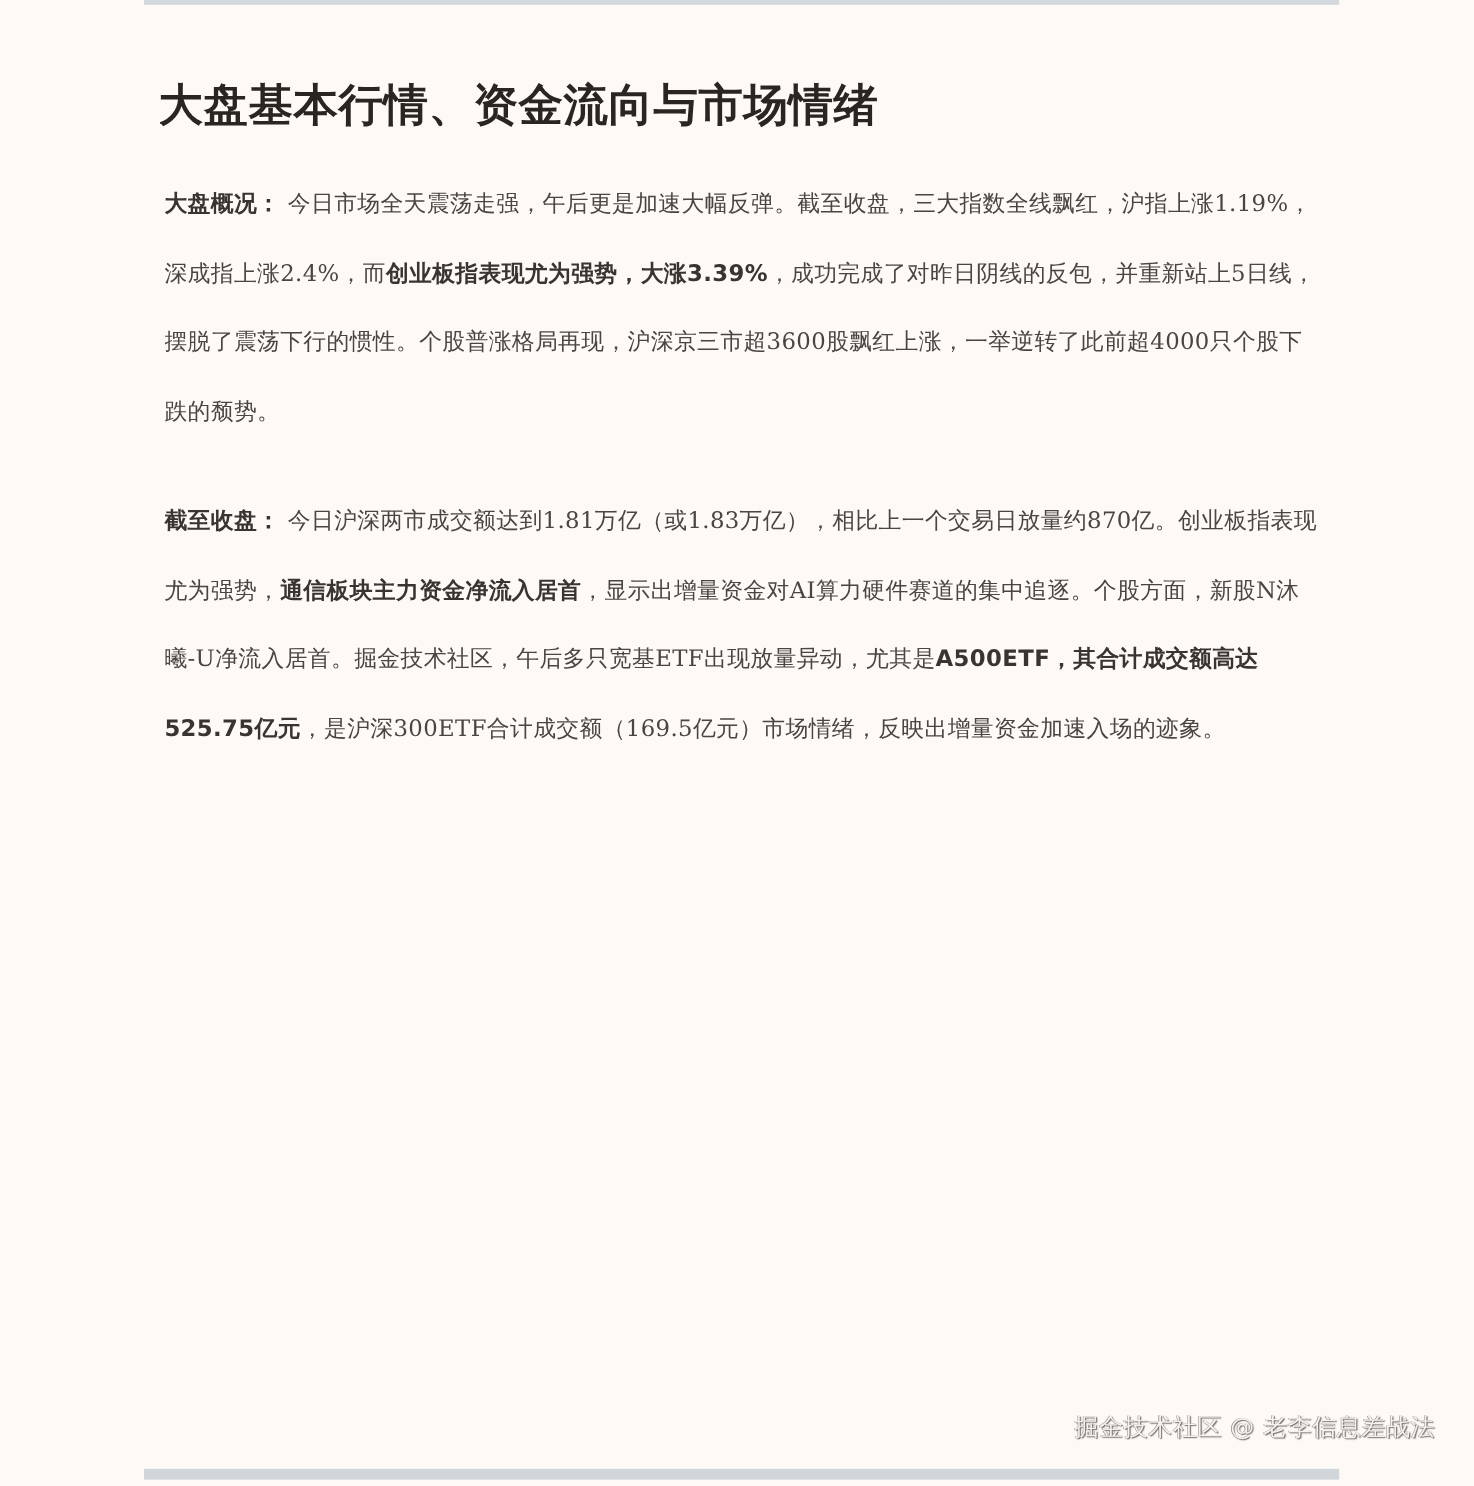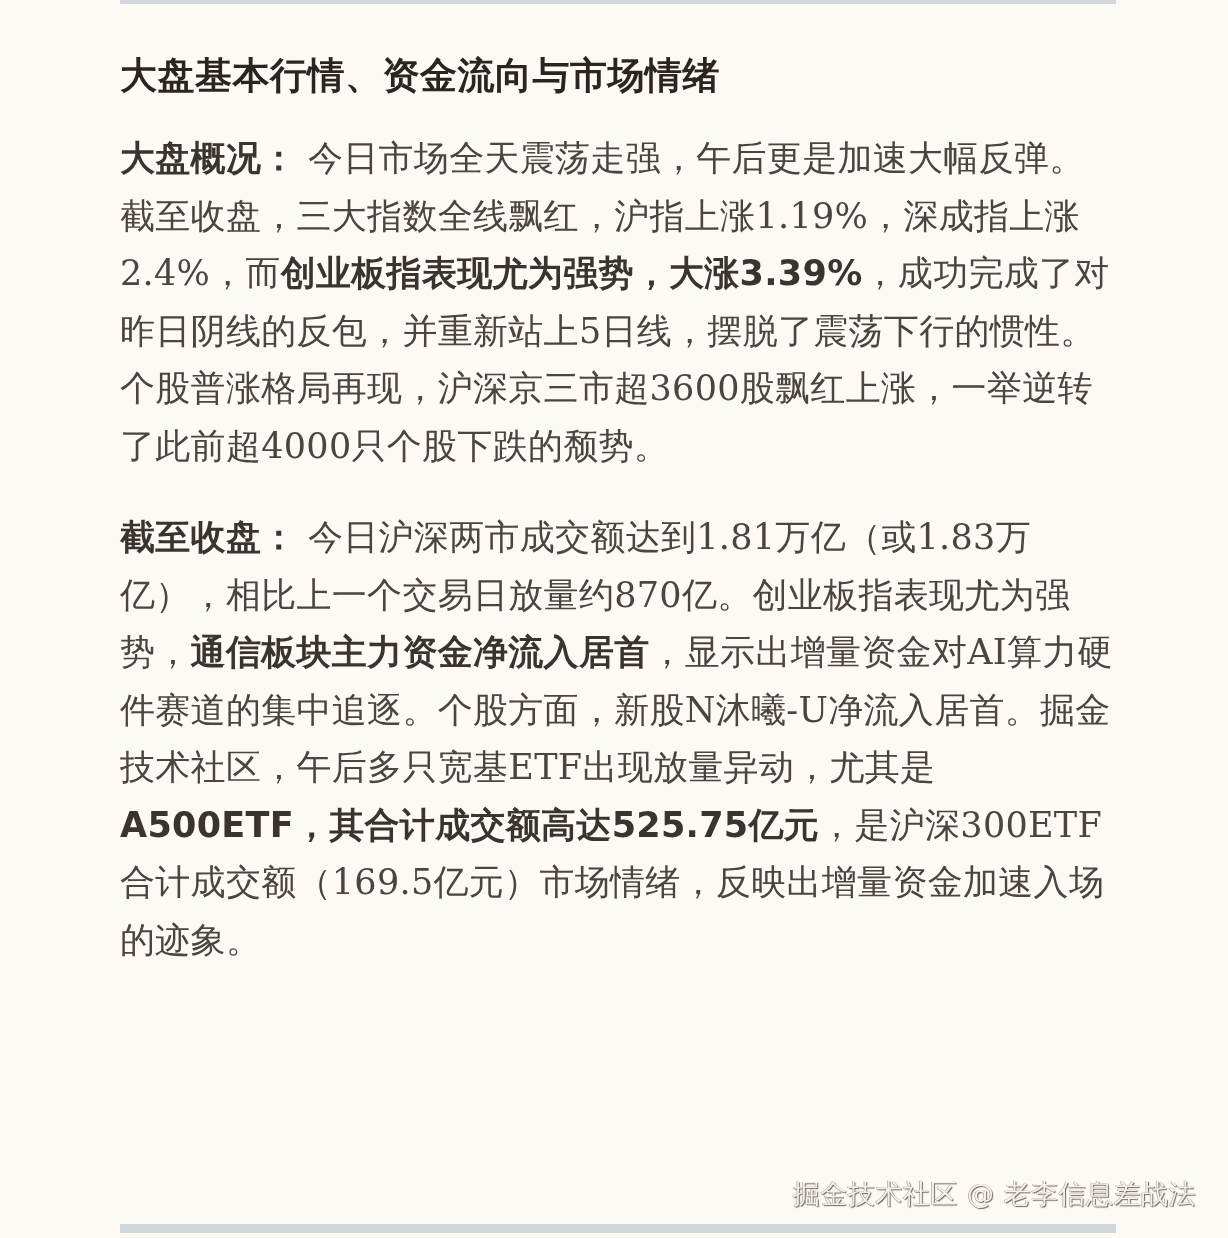--- a/index.html
+++ b/index.html
@@ -35,27 +35,27 @@
       position: absolute;
       left: 120px;
       top: 50px;
       width: 996px;
     }
     .title {
       font-family: "DejaVu Sans", "Liberation Sans", sans-serif;
       font-size: 37px;
       font-weight: bold;
       color: #2b2522;
-      margin: 0;
+      margin: 12px;
       line-height: 52px;
       letter-spacing: 0.5px;
     }
     .para {
-      margin: 0;
-      font-size: 35px;
+      margin: 17px;
+      font-size: 19px;
       line-height: 57.5px;
       color: #4a4542;
       letter-spacing: 0.3px;
       text-align: left;
     }
     .para b, .para .strong {
       font-family: "DejaVu Sans", "Liberation Sans", sans-serif;
       font-weight: bold;
       color: #3a3431;
     }
@@ -65,21 +65,21 @@
       color: #3a3431;
     }
     .p1 { margin-top: 28px; }
     .p2 { margin-top: 34px; }
     .p3 { margin-top: 34px; }
     .watermark {
       position: absolute;
       right: 32px;
       top: 1176px;
       font-family: "DejaVu Sans", "Liberation Sans", sans-serif;
-      font-size: 27px;
+      font-size: 20px;
       color: #f4f1ee;
       text-shadow: 1px 1px 1px #6b6663, -0.5px -0.5px 0 #8b8784;
       letter-spacing: 0.5px;
     }
   </style>
 </head>
 <body>
 
 <div class="top-bar"></div>
 

